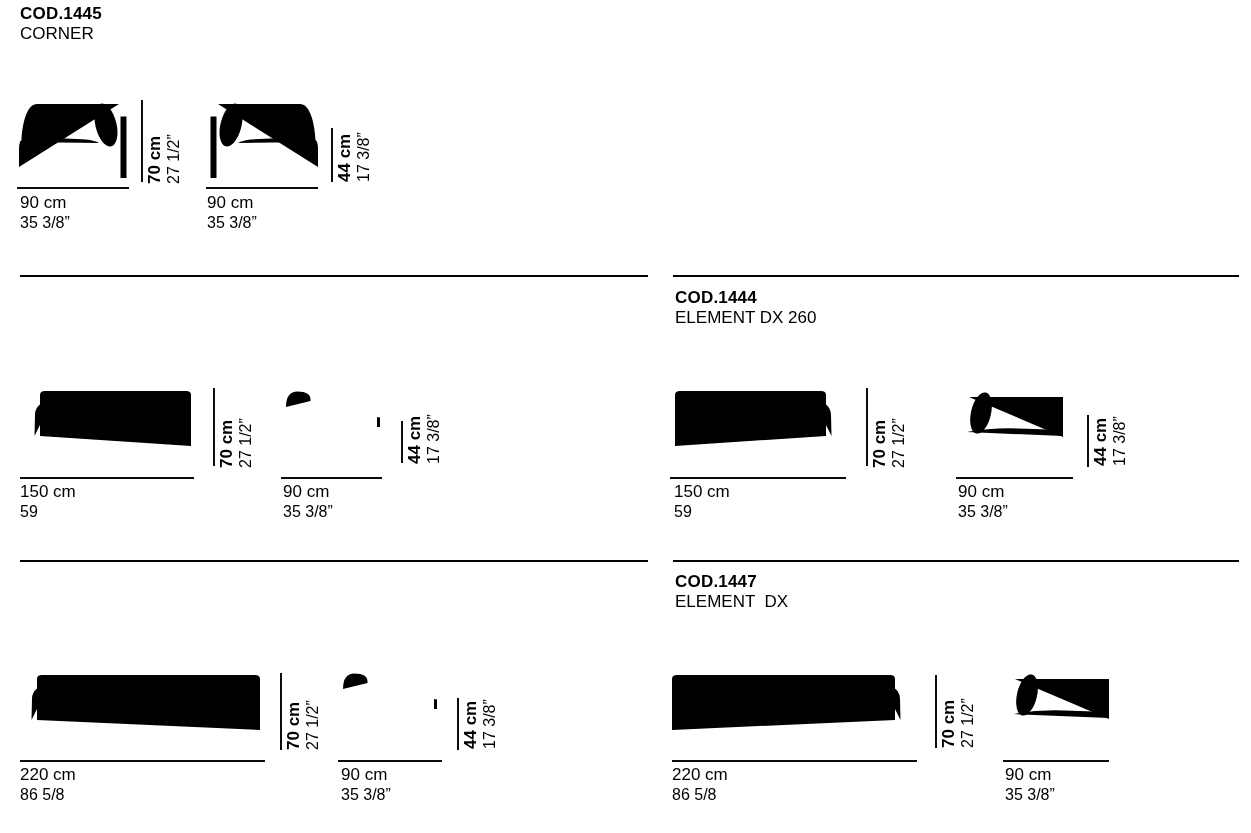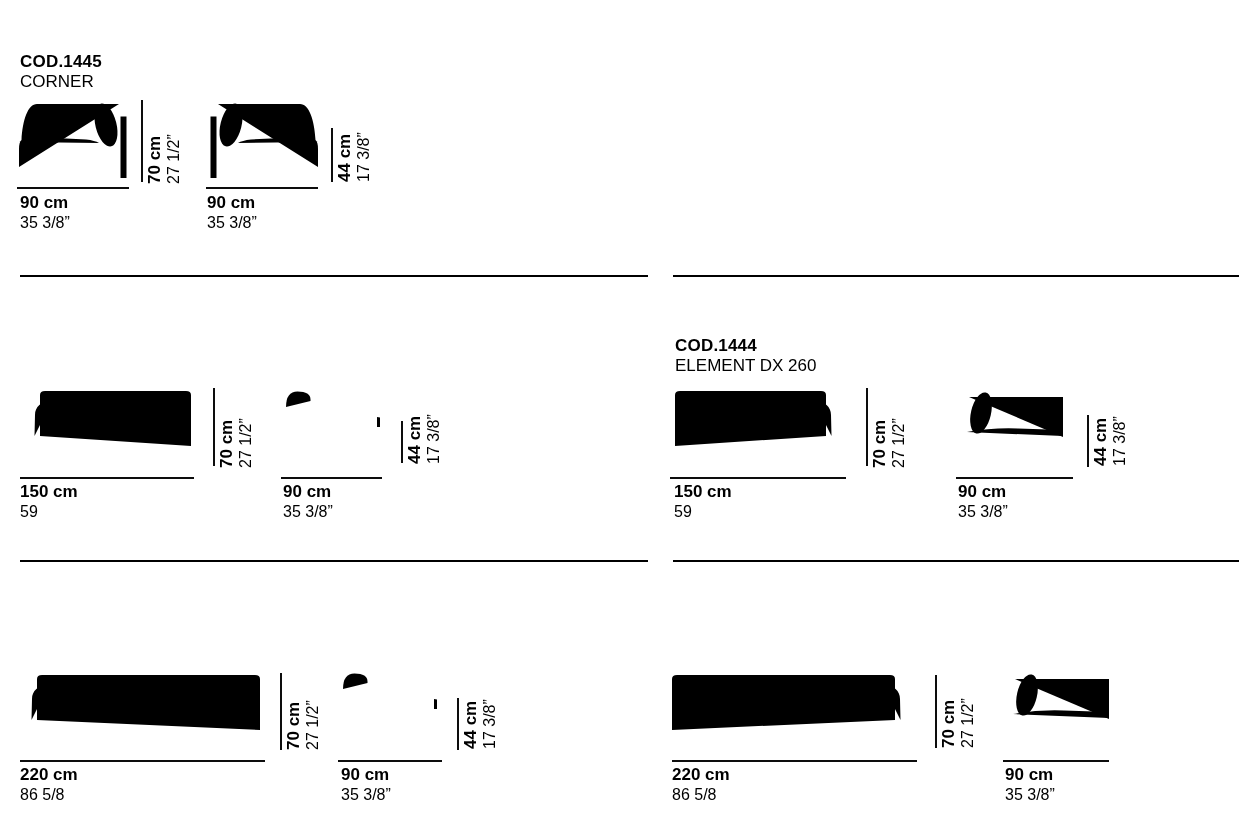--- a/index.html
+++ b/index.html
@@ -1,33 +1,33 @@
 <!DOCTYPE html>
 <html><head>
 <meta charset="utf-8">
 <style>
   html,body{margin:0;padding:0;background:#fff;}
   #page{
     position:relative;width:1251px;height:833px;background:#ffffff;
     font-family:"Liberation Sans","DejaVu Sans",sans-serif;color:#000;
     overflow:hidden;
   }
-  .code{font-size:17px;font-weight:700;line-height:20px;letter-spacing:.2px;margin-top:48px;}
+  .code{font-size:17px;font-weight:700;line-height:20px;letter-spacing:.2px;}
   .name{font-size:17px;font-weight:400;line-height:20px;white-space:pre-wrap;}
   .title{position:absolute;}
   .rule{position:absolute;height:1.5px;background:#000;}
   .drawing{position:absolute;overflow:visible;}
   .flip{transform:scaleX(-1);}
   .vdim-line{position:absolute;width:1.5px;background:#0d0d0d;}
   .hdim-line{position:absolute;height:1.5px;background:#0d0d0d;}
   .vlabel{position:absolute;width:0;height:0;}
   .vrot{position:absolute;left:0;top:0;transform-origin:0 0;transform:rotate(-90deg);white-space:nowrap;}
   .dim-cm{font-size:17px;font-weight:700;line-height:18px;}
   .dim-in{font-size:16px;font-weight:400;line-height:19px;}
-  .wcm{position:absolute;font-size:17px;font-weight:700;white-space:nowrap;}
+  .wcm{position:absolute;font-size:17px;font-weight:400;white-space:nowrap;}
   .win{position:absolute;font-size:16px;font-weight:400;white-space:nowrap;}
 </style>
 </head>
 <body>
 
 <div id="page">
 
   <svg width="0" height="0" style="position:absolute" aria-hidden="true">
     <defs>
       <symbol id="sym-corner" viewBox="0 0 116 84">
@@ -212,20 +212,24 @@
   <div class="vlabel" style="left:462px;top:749px">
     <div class="vrot">
       <div class="dim-cm">44 cm</div>
       <div class="dim-in">17 3/8”</div>
     </div>
   </div>
   <div class="hdim-line" style="left:338px;top:760px;width:104px"></div>
   <div class="wcm" style="left:341px;top:765px">90 cm</div>
   <div class="win" style="left:341px;top:786px">35 3/8”</div>
 
+  <div class="title" style="left:675px;top:572px">
+    <div class="code">COD.1447</div>
+    <div class="name">ELEMENT  DX</div>
+  </div>
 
   <svg class="drawing flip" style="left:668px;top:672px" width="246" height="78" viewBox="0 0 246 78">
       <use href="#sym-front3"></use>
     </svg>
   <div class="vdim-line" style="left:935px;top:675px;height:73px"></div>
   <div class="vlabel" style="left:940px;top:748px">
     <div class="vrot">
       <div class="dim-cm">70 cm</div>
       <div class="dim-in">27 1/2”</div>
     </div>

